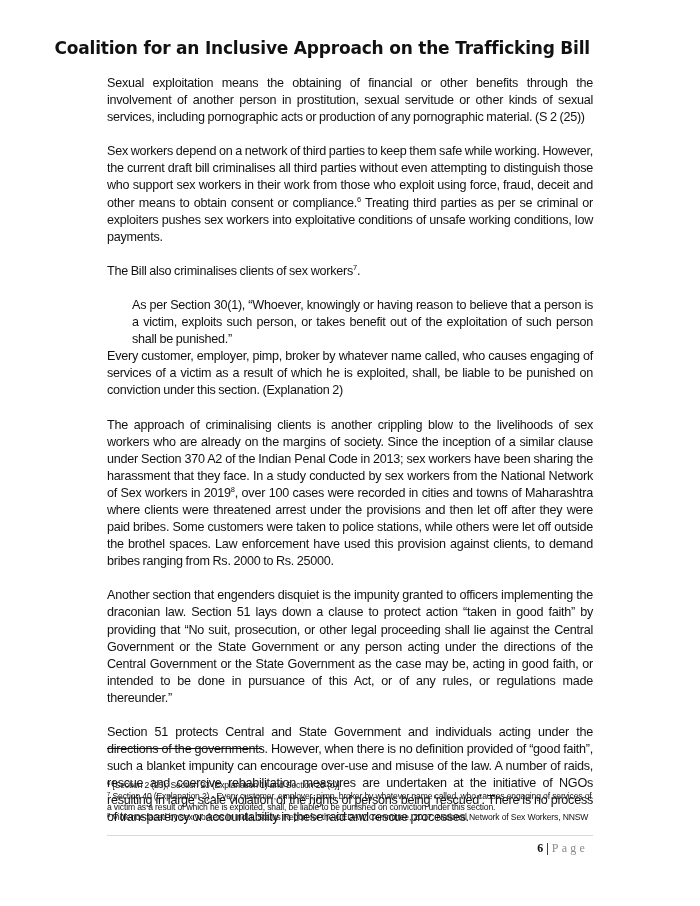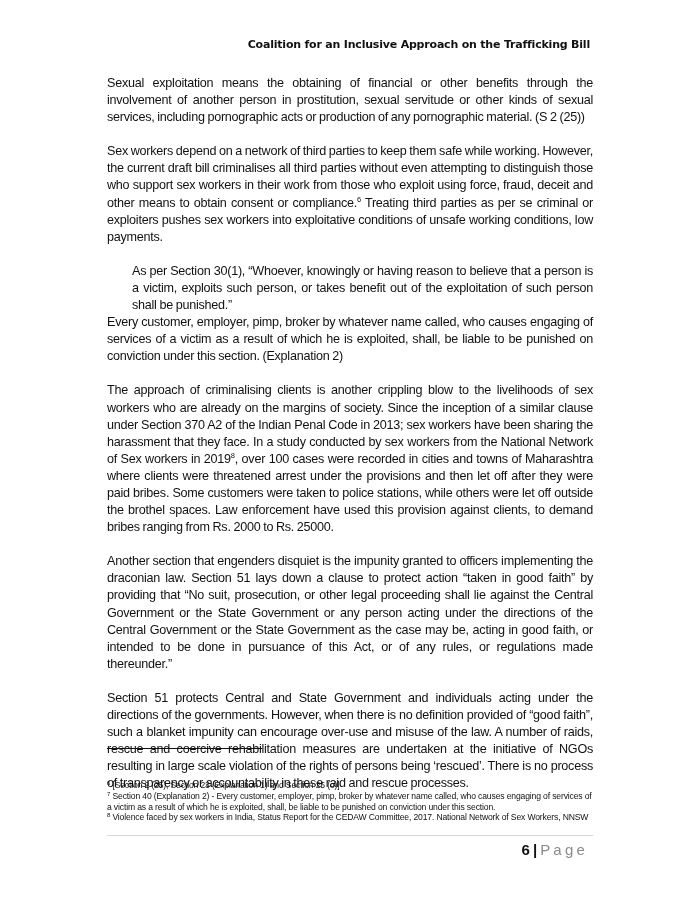--- a/index.html
+++ b/index.html
@@ -3,21 +3,21 @@
   <meta charset="utf-8">
   <style>
     html, body { margin: 0; padding: 0; background: #ffffff; }
     body {
       width: 700px; height: 906px; position: relative; overflow: hidden;
       font-family: "Liberation Sans", sans-serif; color: #111;
     }
     .header {
       position: absolute; top: 38px; right: 110px;
       font-family: "DejaVu Sans", sans-serif; font-weight: bold;
-      font-size: 11px; letter-spacing: -0.2px; color: #111;
+      font-size: 17px; letter-spacing: -0.2px; color: #111;
     }
     .content {
       position: absolute; left: 107px; top: 75px; width: 486px;
       font-size: 12.6px; line-height: 17.1px; text-align: justify;
       letter-spacing: -0.25px; word-spacing: -0.5px;
     }
     .content p { margin: 0 0 17px 0; }
     .content p.tight { margin-bottom: 0; margin-left: 25px; }
     .it { }
     sup { font-size: 7.5px; line-height: 0; vertical-align: 5px; }
@@ -29,36 +29,37 @@
       position: absolute; left: 107px; top: 780px; width: 486px;
       font-size: 8.6px; line-height: 10.8px; letter-spacing: -0.15px; color: #111;
     }
     .footnotes sup { font-size: 6px; vertical-align: 3px; }
     .footer-rule {
       position: absolute; left: 107px; top: 835px; width: 486px;
       border-top: 1px solid #d8d8d8;
     }
     .page-num {
       position: absolute; top: 841px; right: 112px;
-      font-family: Liberation Sans, sans-serif; font-size: 15px; color: #111;
+      font-family: Liberation Serif, serif; font-size: 12px; color: #111;
     }
     .page-num .bar { font-weight: bold; margin: 0 3px; }
     .page-num .pg { color: #8a8a8a; letter-spacing: 3.2px; }
     .page-num .n { font-weight: bold; }
   </style>
 </head>
 <body>
 
 <div class="header">Coalition for an Inclusive Approach on the Trafficking Bill</div>
 
 <div class="content">
   <p class="it">Sexual exploitation means the obtaining of financial or other benefits through the involvement of another person in prostitution, sexual servitude or other kinds of sexual services, including pornographic acts or production of any pornographic material. (S 2 (25))</p>
 
   <p><span>Sex workers depend on a network of third parties to keep them safe while working. However, the current draft bill criminalises all third parties without even attempting to distinguish those who support sex workers in their work from those who exploit using force, fraud, deceit and other means to obtain consent or compliance.</span><sup>6</sup><span> Treating third parties as </span><span class="it">per se</span><span> criminal or exploiters pushes sex workers into exploitative conditions of unsafe working conditions, low payments.</span></p>
 
+  <p><span>The Bill also criminalises clients of sex workers</span><sup>7</sup><span>.</span></p>
 
   <p class="tight"><span>As per </span><span class="it">Section 30(1)</span><span class="it">, “Whoever, knowingly or having reason to believe that a person is a victim, exploits such person, or takes benefit out of the exploitation of such person shall be punished.”</span></p>
   <p class="it">Every customer, employer, pimp, broker by whatever name called, who causes engaging of services of a victim as a result of which he is exploited, shall, be liable to be punished on conviction under this section. (Explanation 2)</p>
 
   <p><span>The approach of criminalising clients is another crippling blow to the livelihoods of sex workers who are already on the margins of society. Since the inception of a similar clause under Section 370 A2 of the Indian Penal Code in 2013; sex workers have been sharing the harassment that they face. In a study conducted by sex workers from the National Network of Sex workers in 2019</span><sup>8</sup><span>, over 100 cases were recorded in cities and towns of Maharashtra where clients were threatened arrest under the provisions and then let off after they were paid bribes. Some customers were taken to police stations, while others were let off outside the brothel spaces. Law enforcement have used this provision against clients, to demand bribes ranging from Rs. 2000 to Rs. 25000.</span></p>
 
   <p>Another section that engenders disquiet is the impunity granted to officers implementing the draconian law. Section 51 lays down a clause to protect action “taken in good faith” by providing that “No suit, prosecution, or other legal proceeding shall lie against the Central Government or the State Government or any person acting under the directions of the Central Government or the State Government as the case may be, acting in good faith, or intended to be done in pursuance of this Act, or of any rules, or regulations made thereunder.”</p>
 
   <p>Section 51 protects Central and State Government and individuals acting under the directions of the governments. However, when there is no definition provided of “good faith”, such a blanket impunity can encourage over-use and misuse of the law. A number of raids, rescue and coercive rehabilitation measures are undertaken at the initiative of NGOs resulting in large scale violation of the rights of persons being ‘rescued’. There is no process of transparency or accountability in these raid and rescue processes.</p>
 </div>

